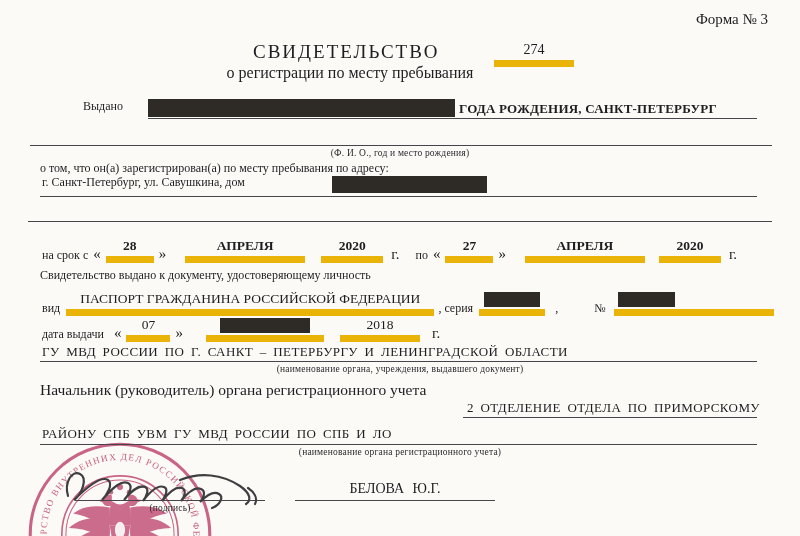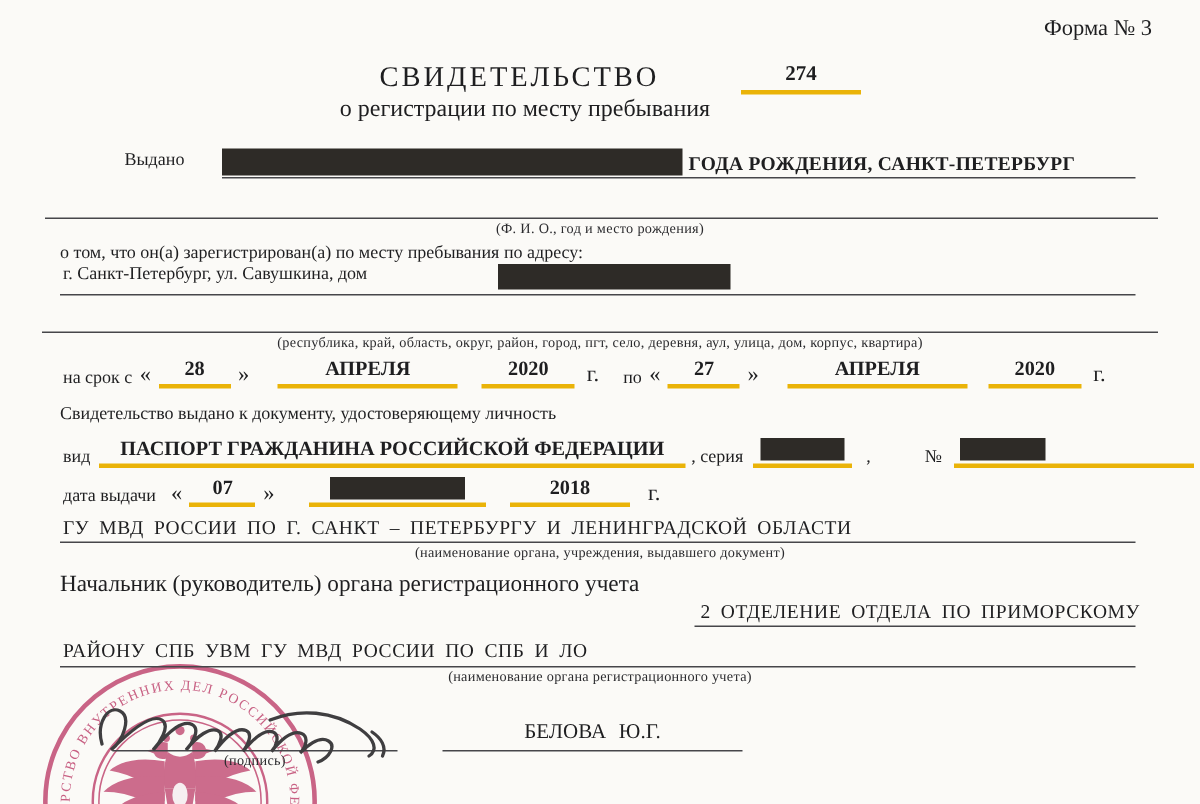--- a/index.html
+++ b/index.html
@@ -7,22 +7,22 @@
         font-family:"Liberation Serif",serif;color:#1e1e20;}
   .abs{position:absolute;}
   .rule{position:absolute;height:1px;background:#46464a;}
   .cap{position:absolute;font-size:9.5px;color:#2b2b2e;text-align:center;letter-spacing:.2px;}
   .lbl{font-size:12px;}
   .caps{font-size:13px;letter-spacing:.4px;word-spacing:3px;}
   .bold{font-weight:bold;}
   .redact{position:absolute;background:#2e2b27;}
   .redact-in{background:#2e2b27;}
   .row{display:flex;align-items:flex-end;}
-  .cell{display:inline-block;border-bottom:3px solid #eab308;text-align:center;
-        font-size:13.5px;padding-bottom:2px;font-weight:bold;}
+  .cell{display:inline-block;border-bottom:7px solid #eab308;text-align:center;
+        font-size:13.5px;padding-bottom:2px;}
   .q{font-size:15px;margin:0 5px;}
   .suf{font-size:15px;margin-left:8px;}
   .title{font-size:19px;letter-spacing:2px;}
   .sig-svg,.stamp-svg{position:absolute;}
 </style>
 </head>
 <body>
 
 <div class="page">
 
@@ -72,21 +72,20 @@
   <div class="rule" style="left:30px;top:145px;width:742px;z-index:2;"></div>
   <div class="cap" style="left:0;top:148px;width:800px;z-index:2;">(Ф. И. О., год и место рождения)</div>
 
   <div class="abs lbl" style="left:40px;top:161px;z-index:2;">о том, что он(а) зарегистрирован(а) по месту пребывания по адресу:</div>
 
   <div class="abs lbl" style="left:42px;top:175px;z-index:2;">г. Санкт-Петербург, ул. Савушкина, дом</div>
   <div class="redact" style="left:332px;top:176px;width:155px;height:17px;z-index:3;"></div>
   <div class="rule" style="left:40px;top:196px;width:717px;z-index:2;"></div>
 
   <div class="rule" style="left:28px;top:221px;width:744px;z-index:2;"></div>
-  <div class="cap" style="left:0;top:224px;width:800px;z-index:2;">(республика, край, область, округ, район, город, пгт, село, деревня, аул, улица, дом, корпус, квартира)</div>
 
   <div class="abs row" style="left:42px;top:238px;z-index:2;">
     <span class="lbl">на срок с</span>
     <span class="q">«</span>
     <span class="cell bold" style="width:48px;">28</span>
     <span class="q">»</span>
     <span class="cell bold" style="width:120px;margin-left:14px;">АПРЕЛЯ</span>
     <span class="cell bold" style="width:62px;margin-left:16px;">2020</span>
     <span class="suf">г.</span>
     <span class="lbl" style="margin-left:16px;">по</span>

